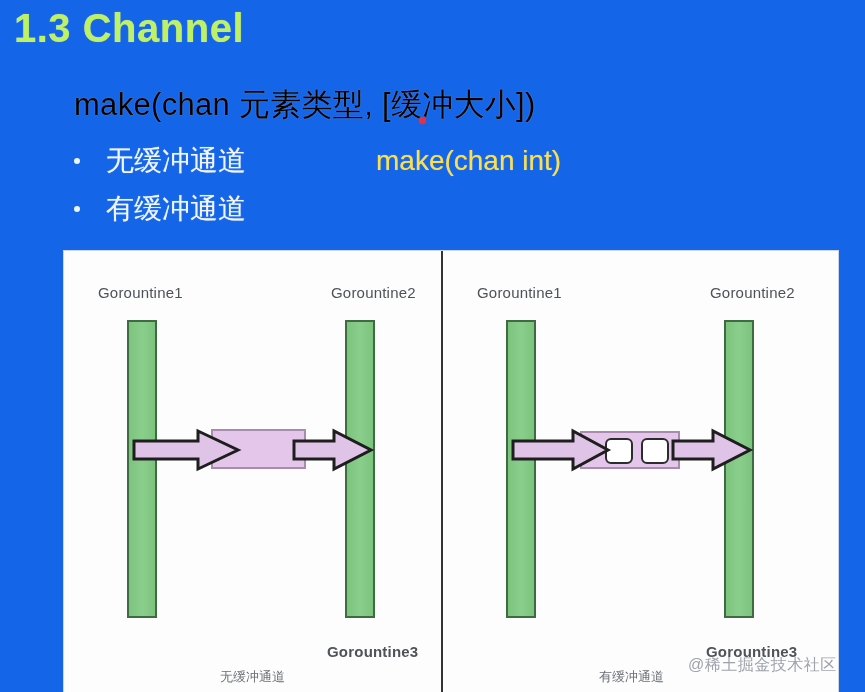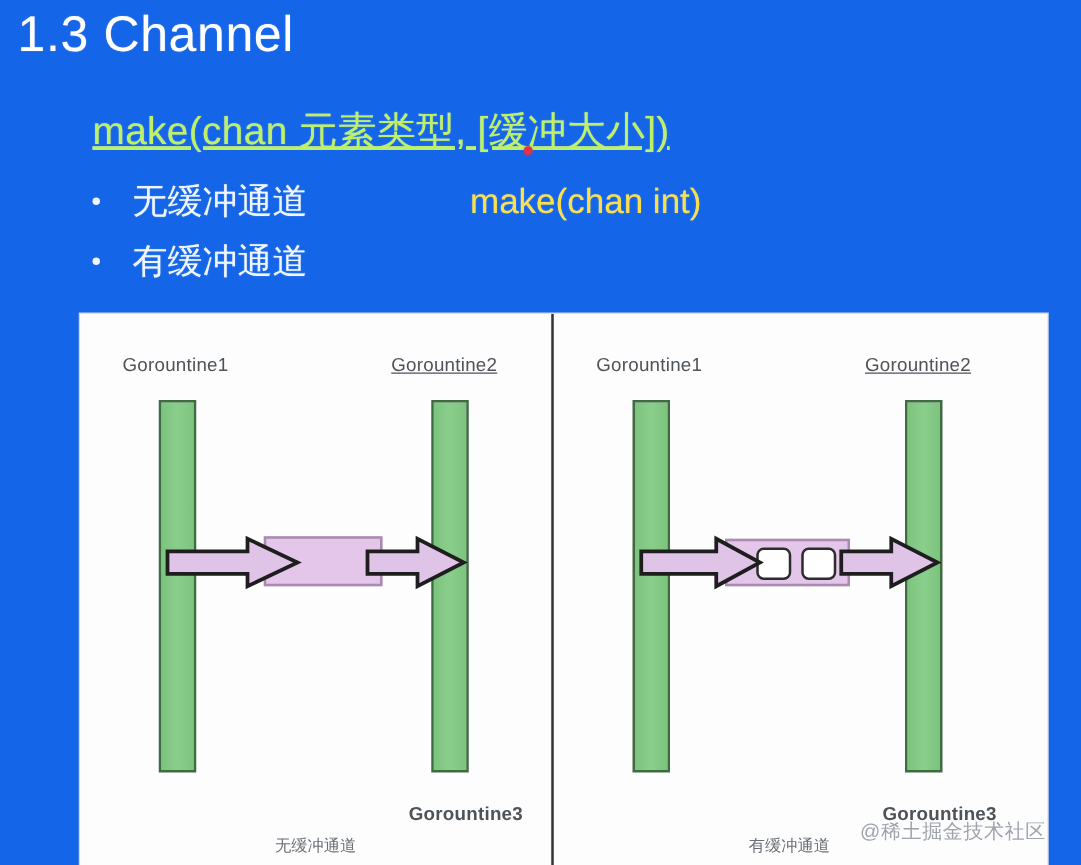--- a/index.html
+++ b/index.html
@@ -14,37 +14,36 @@
     overflow: hidden;
     position: relative;
   }
 
   
   #slide-title {
     position: absolute;
     left: 14px;
     top: 6px;
     font-size: 40px;
-    font-weight: 400;
-    color: #ffffff;
+    font-weight: 700;
+    color: #bef264;
     letter-spacing: 0.5px;
     text-shadow: 0 0 1px rgba(255,255,255,0.45);
   }
 
   
   #syntax-line {
     position: absolute;
     left: 74px;
     top: 84px;
     font-size: 31px;
-    color: #bef264;
+    color: #000000;
     letter-spacing: 0.3px;
     white-space: nowrap;
     text-shadow: 0 0 1px rgba(190,220,255,0.7);
-    text-decoration: underline;
   }
   .red-dot {
     position: absolute;
     left: 419px;
     top: 117px;
     width: 7px;
     height: 7px;
     border-radius: 50%;
     background: #e0324a;
     box-shadow: 0 0 2px rgba(224,50,74,0.7);
@@ -112,21 +111,21 @@
 
   
   .goroutine-label {
     position: absolute;
     font-size: 15px;
     color: #4e5358;
     letter-spacing: 0.2px;
     white-space: nowrap;
   }
   .label-g1 { left: 34px;  top: 33px; }
-  .label-g2 { left: 249px; top: 33px; text-decoration: underline; }
+  .label-g2 { left: 267px; top: 33px; }
   .label-g3 { left: 263px; top: 392px; font-weight: bold; }
 
   
   .green-bar {
     position: absolute;
     top: 69px;
     width: 30px;
     height: 298px;
     background: linear-gradient(to right, #7cc47e 0%, #8ace8c 50%, #7cc47e 100%);
     border: 2px solid #3f6b43;

